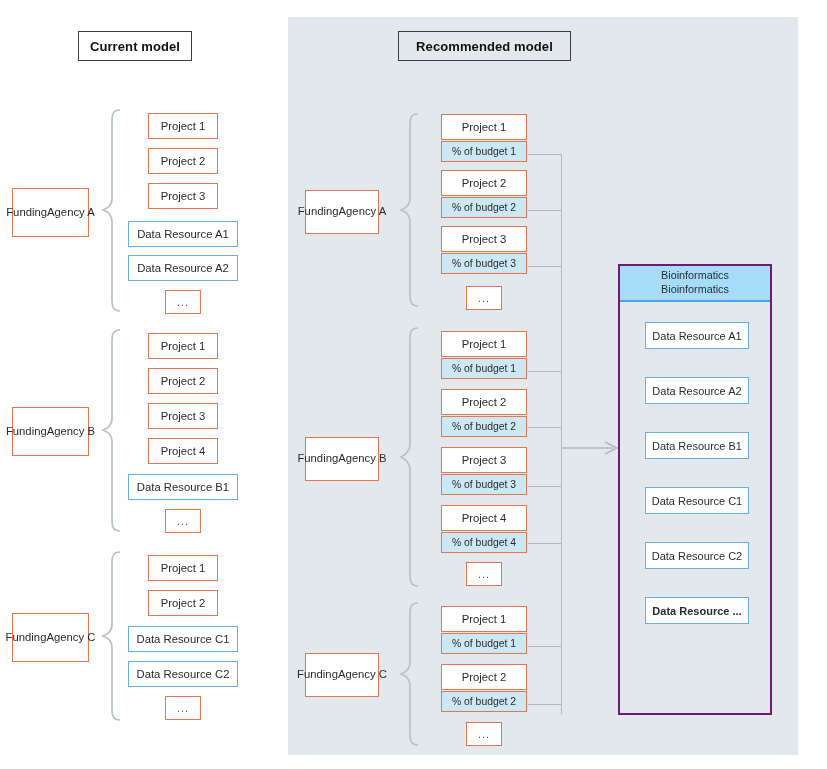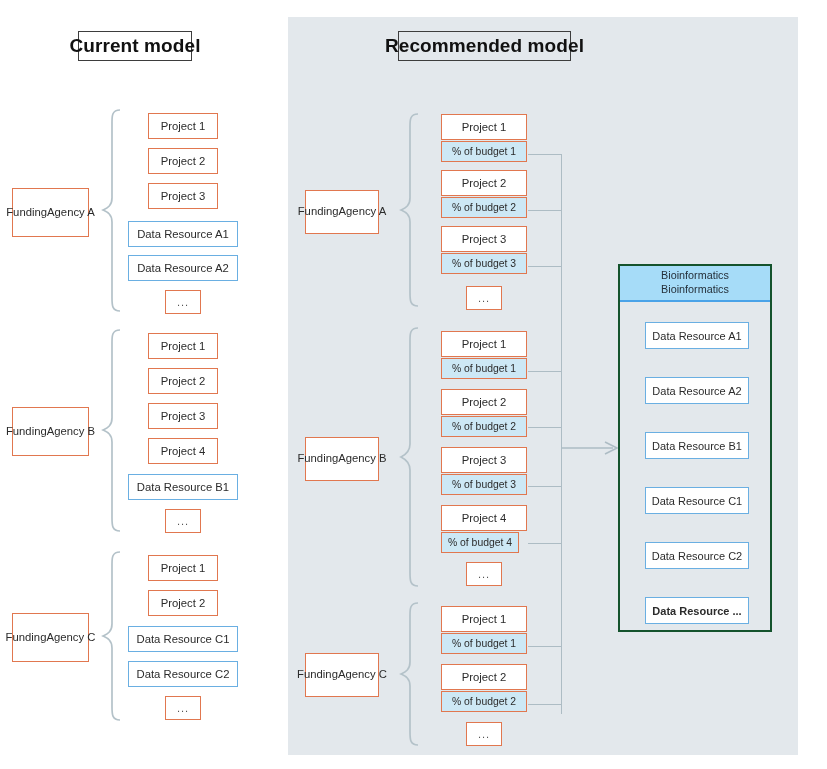--- a/index.html
+++ b/index.html
@@ -17,21 +17,21 @@
     position:absolute;
     left:288px;top:17px;width:510px;height:738px;
     background:#e3e8ec;
   }
 
   
   .title-plate{
     position:absolute;
     border:1.6px solid #3d3d3d;
     background:transparent;
-    font-size:19px;
+    font-size:13px;
     font-weight:bold;
     color:#111111;
     display:flex;align-items:center;justify-content:center;
     letter-spacing:.1px;
     white-space:nowrap;
   }
   #title-current{left:78px;top:31px;width:112px;height:28px;}
   #title-recommended{left:398px;top:31px;width:171px;height:28px;}
 
   
@@ -63,22 +63,22 @@
   .wire{position:absolute;background:#adbcc4;}
   .wire-h{height:1.4px;}
   .wire-v{width:1.4px;}
 
   .arrow-wrap{position:absolute;}
   .arrow-wrap svg{display:block;}
 
   
   #bioinfra{
     position:absolute;
-    left:618px;top:264px;width:154px;height:368px;
-    border:2px solid #14532d;
+    left:618px;top:264px;width:154px;height:451px;
+    border:2px solid #701a75;
     background:#e3e8ec;
     box-sizing:border-box;
   }
   #bioinfra-header{
     position:absolute;left:0;top:0;right:0;height:36px;
     background:#a6dcf8;
     border-bottom:2px solid #4aa3e8;
     display:flex;align-items:center;justify-content:center;
     text-align:center;
     font-size:10.8px;color:#25303a;line-height:1.28;
@@ -210,21 +210,21 @@
   <div class="bx bx-orange" style="left:441px;top:331px;width:86px;height:26px;">Project 1</div>
   <div class="bx bx-budget" style="left:441px;top:358px;width:86px;height:21px;">% of budget 1</div>
 
   <div class="bx bx-orange" style="left:441px;top:389px;width:86px;height:26px;">Project 2</div>
   <div class="bx bx-budget" style="left:441px;top:416px;width:86px;height:21px;">% of budget 2</div>
 
   <div class="bx bx-orange" style="left:441px;top:447px;width:86px;height:26px;">Project 3</div>
   <div class="bx bx-budget" style="left:441px;top:474px;width:86px;height:21px;">% of budget 3</div>
 
   <div class="bx bx-orange" style="left:441px;top:505px;width:86px;height:26px;">Project 4</div>
-  <div class="bx bx-budget" style="left:441px;top:532px;width:78px;height:21px;">% of budget 4</div>
+  <div class="bx bx-budget" style="left:441px;top:532px;width:86px;height:21px;">% of budget 4</div>
 
   <div class="bx bx-orange bx-ellipsis" style="left:466px;top:562px;width:36px;height:24px;">...</div>
 
   <div class="bx bx-orange agency" style="left:305px;top:653px;width:74px;height:44px;">
     <span>Funding</span>
       <br>
     <span>Agency C</span>
   </div>
   <div class="brace" style="left:398px;top:601px;">
     <svg width="22" height="146" viewBox="0 0 22 146">

